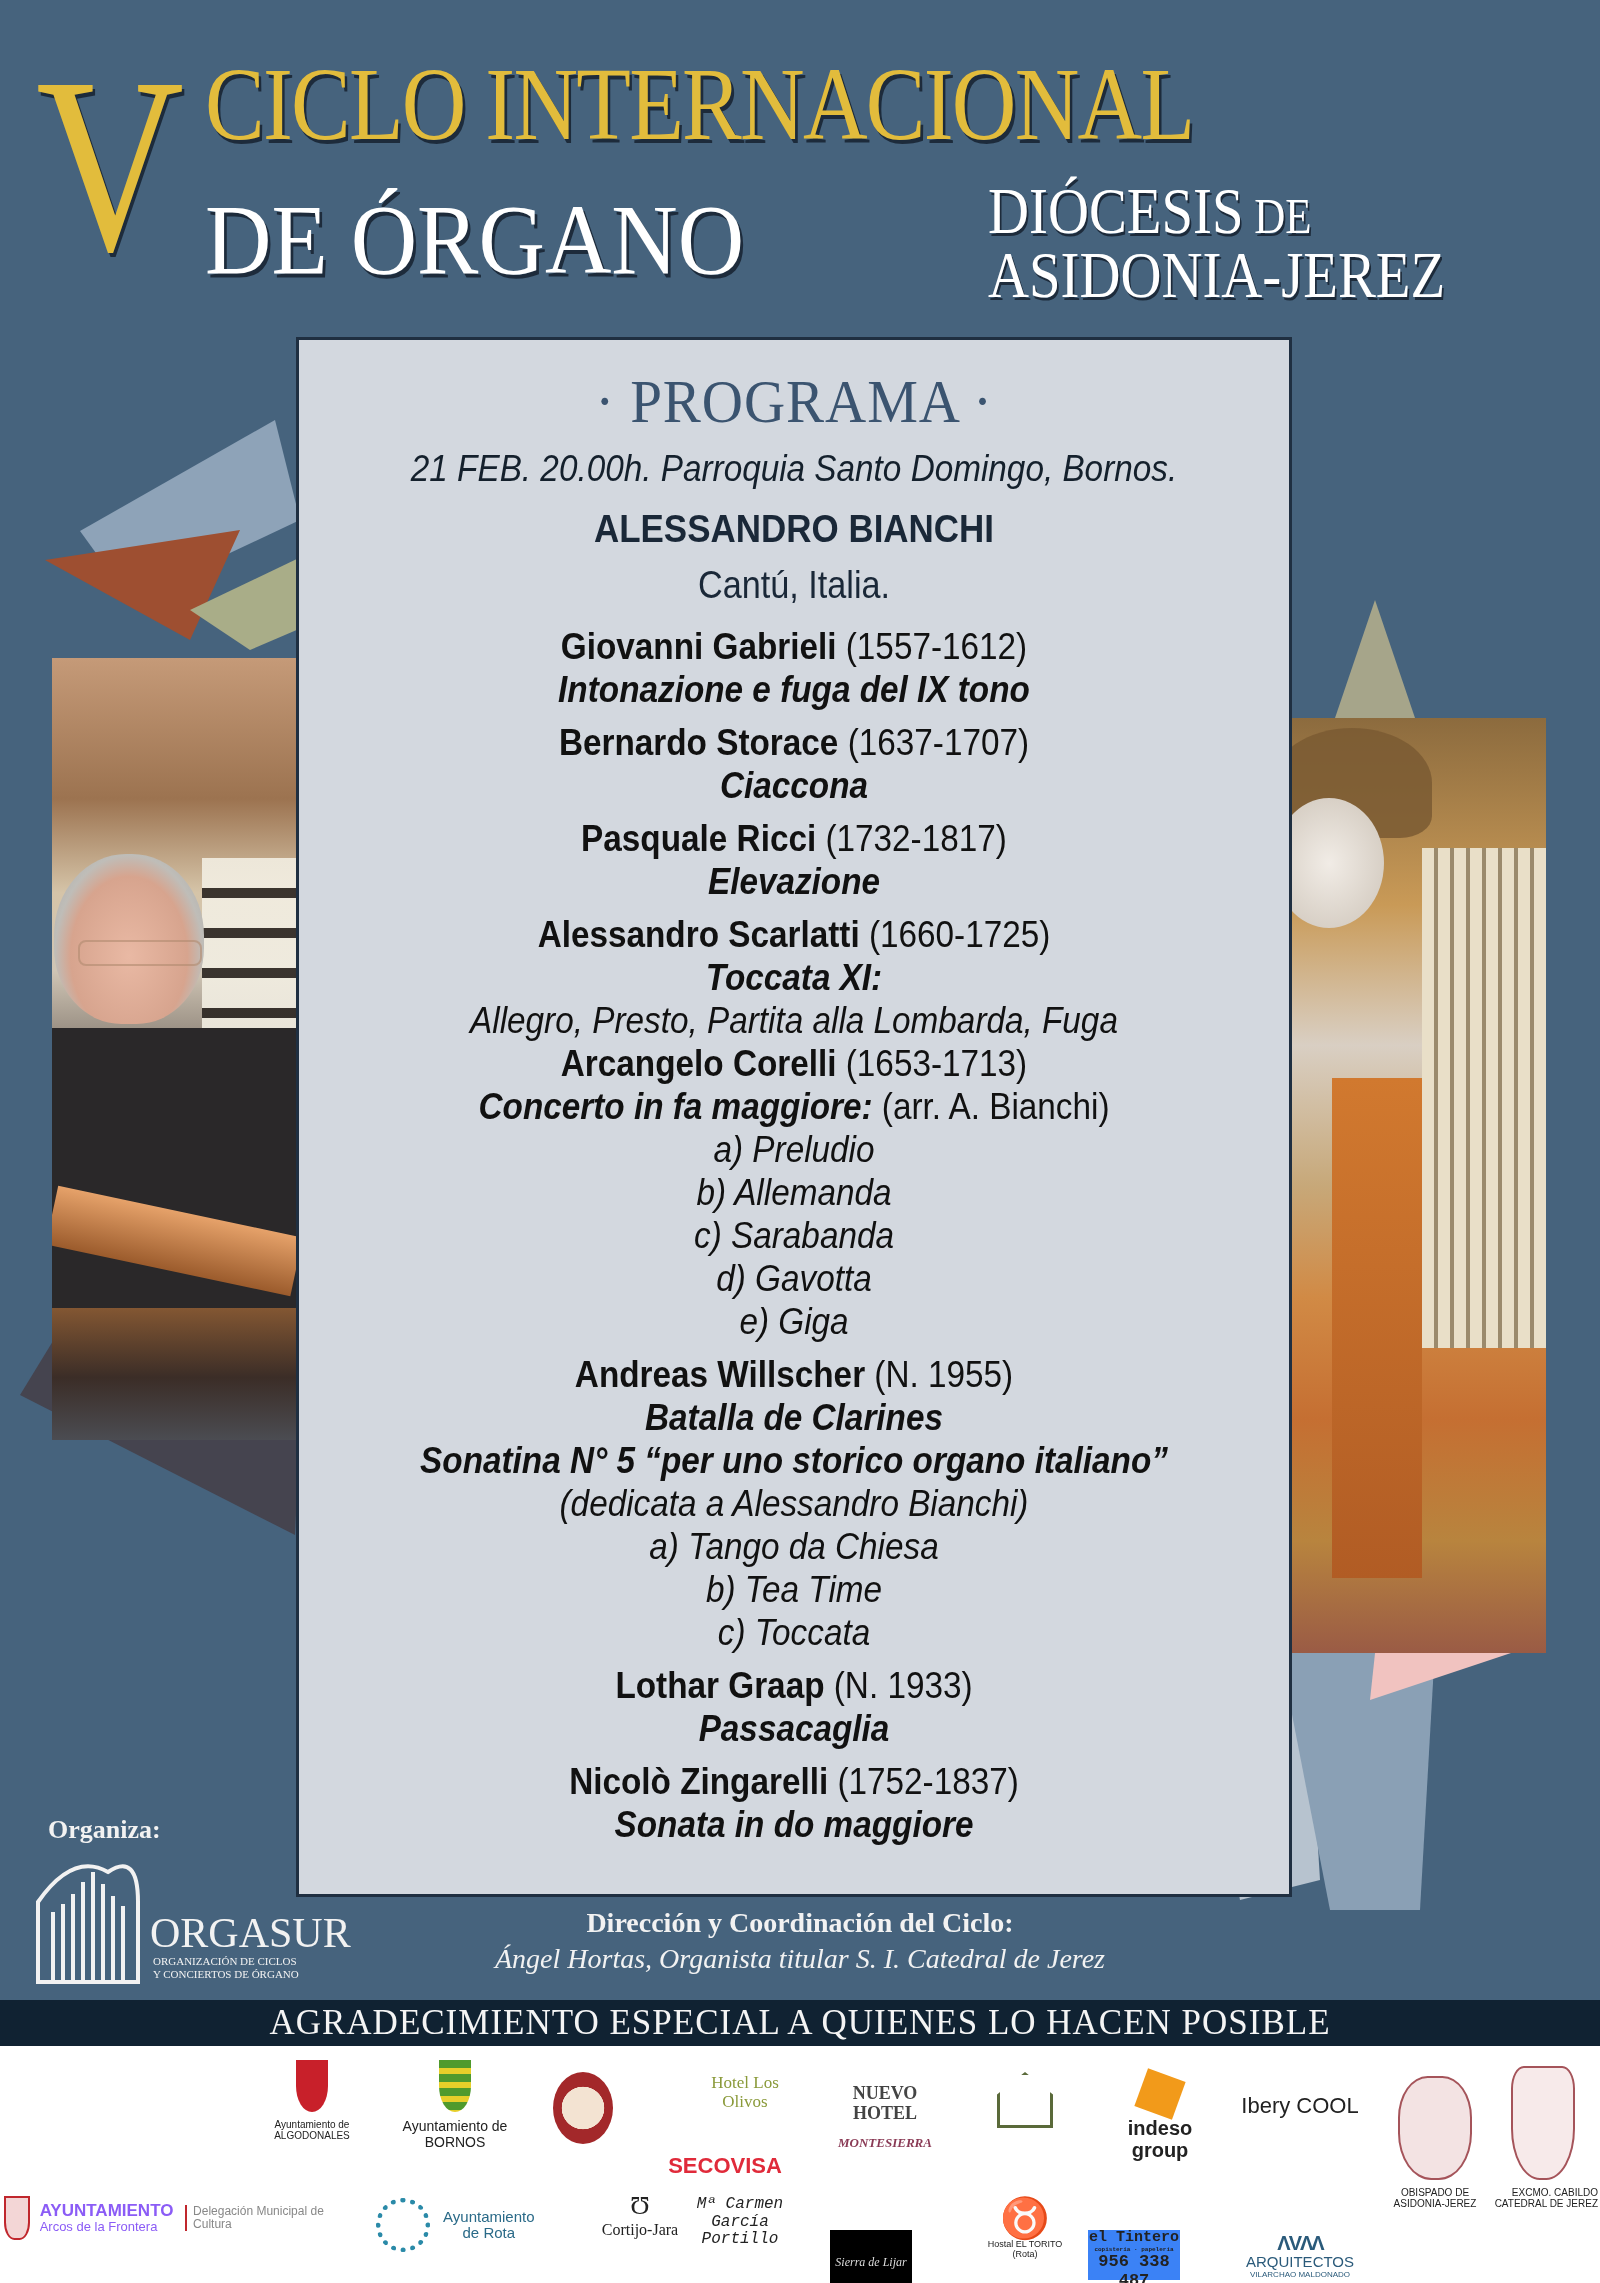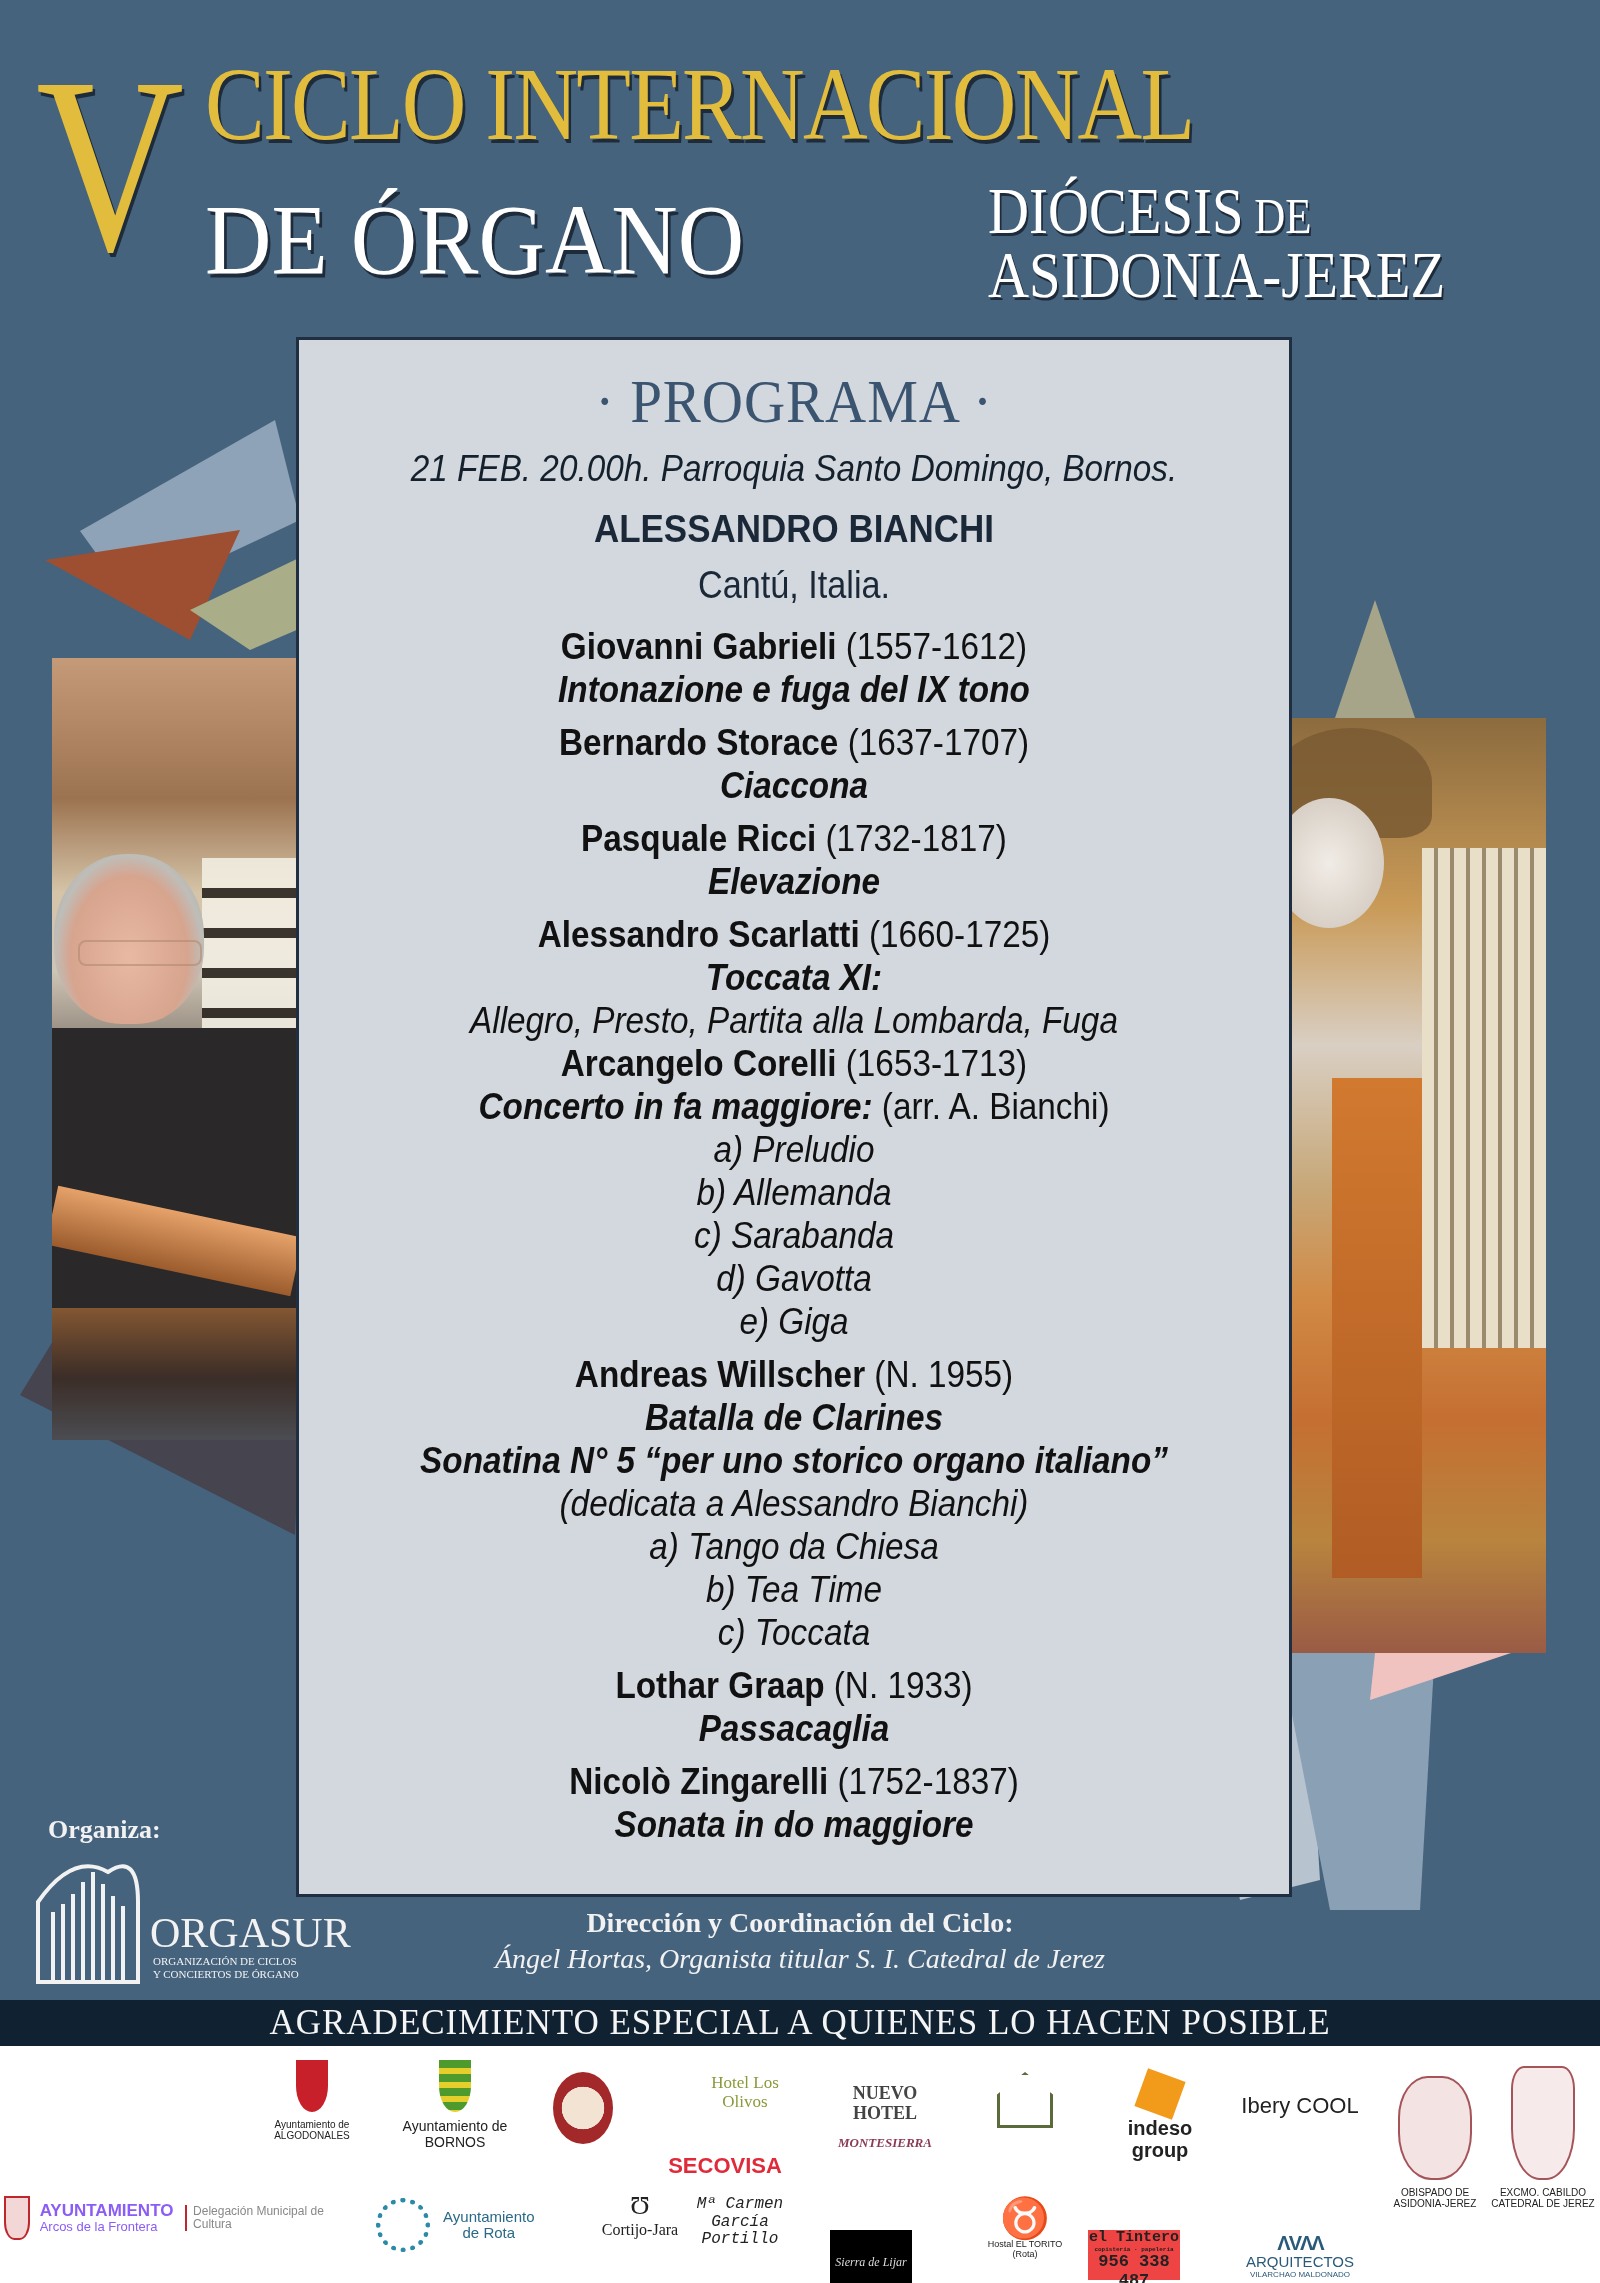--- a/index.html
+++ b/index.html
@@ -198,21 +198,21 @@
     <span style="display:inline-block;width:40px;height:40px;background:#f29a1a;transform:rotate(20deg);"></span>
     <span class="name" style="font-size:20px;font-weight:bold;color:#222;">indeso group</span>
   </div>
   <div class="sp" style="left:1235px;top:48px;width:130px;font-size:22px;color:#222;">Ibery COOL</div>
   <div class="sp" style="left:1380px;top:30px;width:110px;">
     <span class="crest" style="width:70px;height:100px;background:#f3e3e3;border:2px solid #a5545a;border-radius:40% 40% 45% 45%;"></span>
     <span class="name" style="font-size:10px;">OBISPADO DE ASIDONIA-JEREZ</span>
   </div>
   <div class="sp" style="left:1488px;top:20px;width:110px;">
     <span class="crest" style="width:60px;height:110px;background:#f7eaea;border:2px solid #a5545a;border-radius:20% 20% 45% 45%;"></span>
-    <span class="name" style="font-size:10px;">EXCMO. CABILDO CATEDRAL DE JEREZ</span>
+    <span class="name" style="font-size:10px;text-align:right;">EXCMO. CABILDO CATEDRAL DE JEREZ</span>
   </div>
 
   <div class="sp" style="left:4px;top:150px;width:340px;text-align:left;">
     <span style="display:inline-block;vertical-align:middle;width:22px;height:40px;background:#f3d6d6;border:2px solid #c0272d;border-radius:0 0 40% 40%;"></span>
     <span style="display:inline-block;vertical-align:middle;color:#8b5cf6;margin-left:6px;">
       <b style="font-size:17px;">AYUNTAMIENTO</b><br><span style="font-size:13px;">Arcos de la Frontera</span>
     </span>
     <span style="display:inline-block;vertical-align:middle;width:150px;color:#888;font-size:12px;margin-left:8px;border-left:2px solid #c0272d;padding-left:6px;">Delegación Municipal de Cultura</span>
   </div>
   <div class="sp" style="left:370px;top:152px;width:180px;text-align:center;">
@@ -222,21 +222,21 @@
   <div class="sp" style="left:600px;top:146px;width:80px;font-family:'Liberation Serif',serif;font-size:16px;">
     <span style="display:block;font-size:26px;">Ʊ</span>
     <span>Cortijo-Jara</span>
   </div>
   <div class="sp" style="left:680px;top:150px;width:120px;font-family:'Liberation Mono',monospace;font-style:italic;font-size:16px;">Mª Carmen García Portillo</div>
   <div class="sp" style="left:830px;top:184px;width:82px;height:64px;background:#000;color:#ddd;font-family:'Liberation Serif',serif;font-style:italic;font-size:12px;line-height:64px;">Sierra de Lijar</div>
   <div class="sp" style="left:980px;top:150px;width:90px;font-size:9px;">
     <span style="display:block;font-size:40px;color:#d21f26;">♉</span>
     <span>Hostal EL TORITO (Rota)</span>
   </div>
-  <div class="sp" style="left:1088px;top:184px;width:92px;height:50px;background:#ef4444;font-family:'Liberation Mono',monospace;font-weight:bold;">
+  <div class="sp" style="left:1088px;top:184px;width:92px;height:50px;background:#3b82f6;font-family:'Liberation Mono',monospace;font-weight:bold;">
     <span style="display:block;font-size:15px;">el Tintero</span>
     <span style="display:block;font-size:6px;">copistería · papelería</span>
     <span style="display:block;font-size:17px;">956 338 487</span>
   </div>
   <div class="sp" style="left:1240px;top:186px;width:120px;color:#2a5a7a;">
     <span style="display:block;font-size:20px;font-weight:bold;letter-spacing:-2px;">ΛVΛΛ</span>
     <span style="display:block;font-size:15px;">ARQUITECTOS</span>
     <span style="display:block;font-size:8px;">VILARCHAO MALDONADO</span>
   </div>
 </div>

